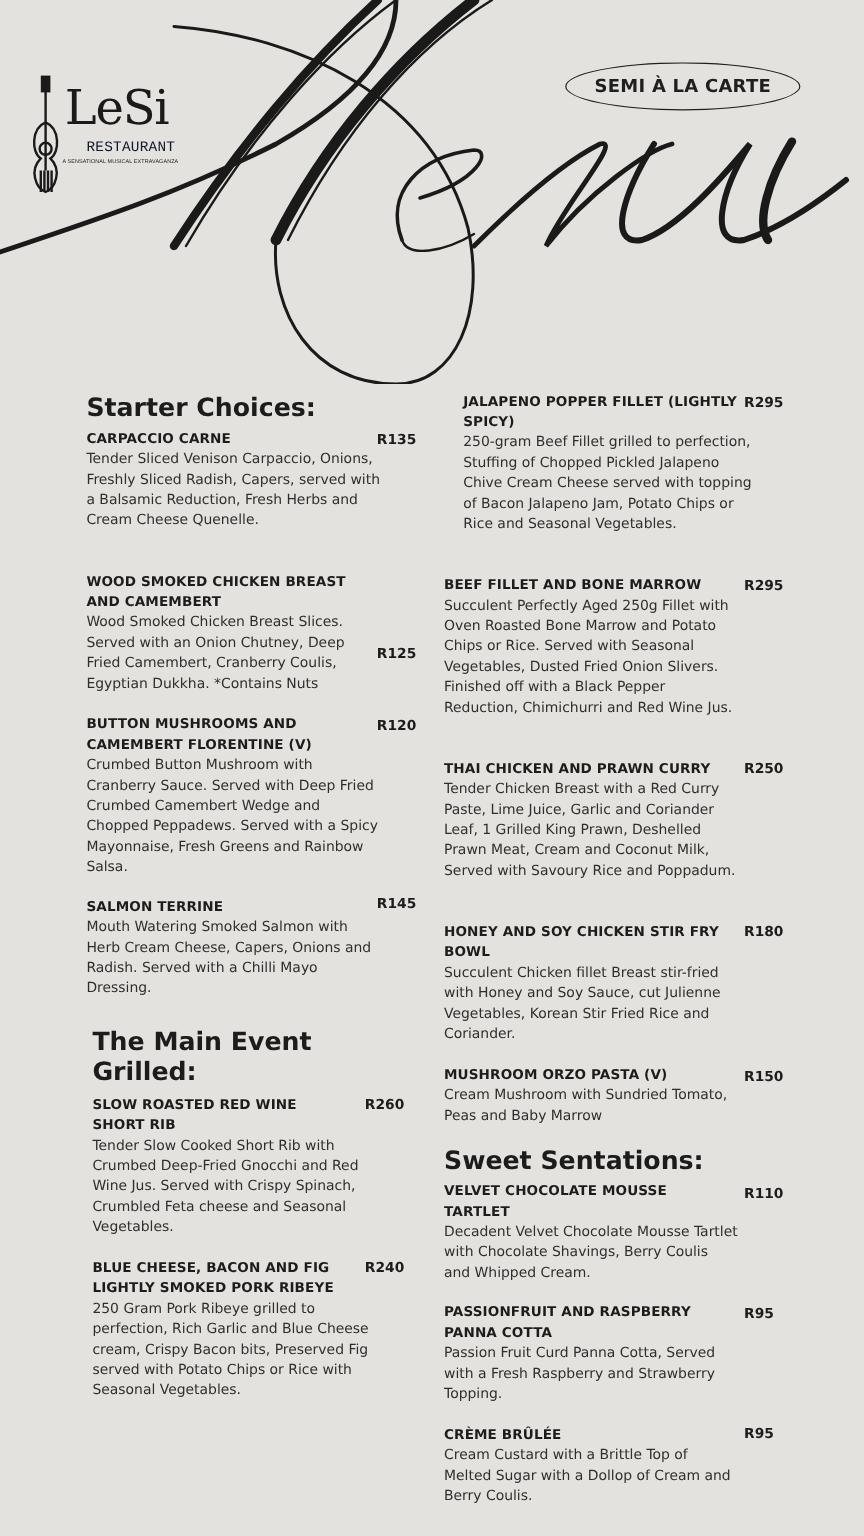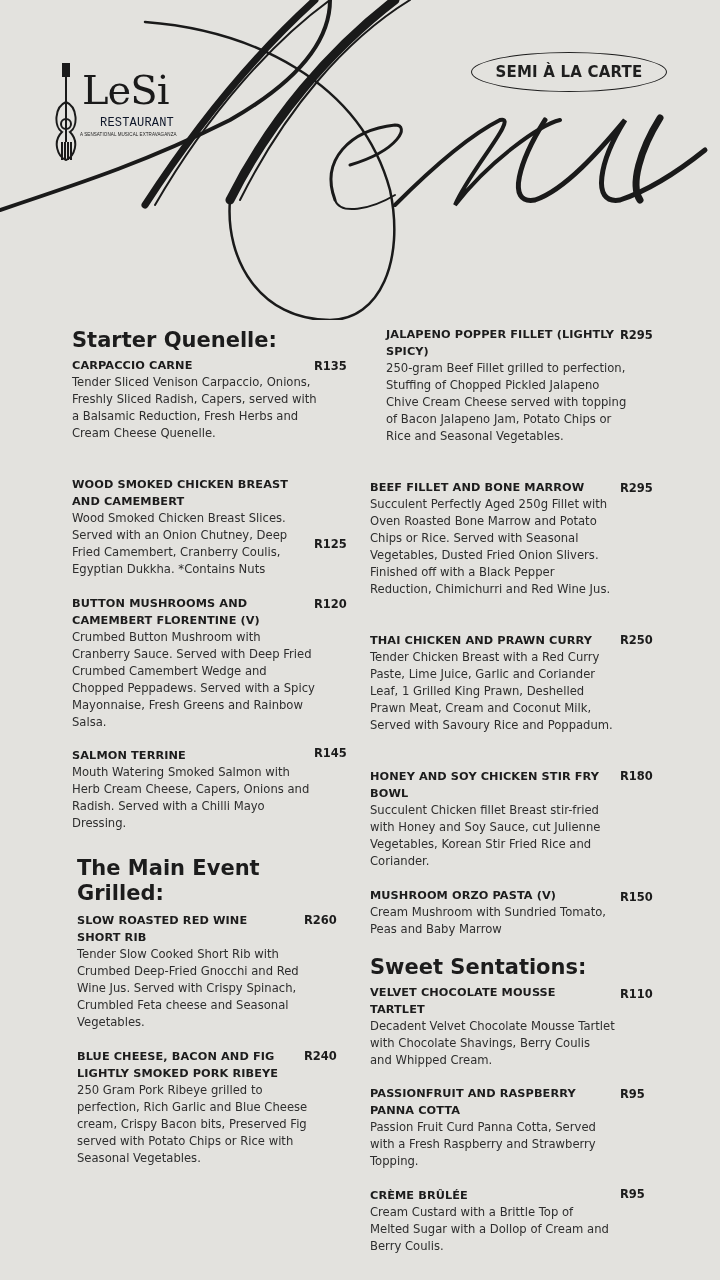--- a/index.html
+++ b/index.html
@@ -1,20 +1,20 @@
 <!DOCTYPE html>
 <html><head>
 <meta charset="utf-8">
 <style>
   html, body { margin:0; padding:0; }
   body { width:720px; height:1280px; background:#e3e2de; position:relative; overflow:hidden;
          font-family:"DejaVu Sans", sans-serif; color:#1f1f1f; }
   .abs { position:absolute; }
   .script { position:absolute; left:0; top:0; width:720px; height:320px; }
-  .logo { position:absolute; left:54px; top:62px; width:130px; height:110px; }
+  .logo { position:absolute; left:26px; top:62px; width:130px; height:110px; }
   .logo-name { position:absolute; left:28px; top:8px; font-family:"DejaVu Serif", serif; font-size:40px; letter-spacing:-1px; color:#1a1a1a; line-height:1; }
   .logo-sub { position:absolute; left:46px; top:54px; font-family:Liberation Mono, monospace; font-size:12px; color:#0f172a; letter-spacing:0.2px; }
   .logo-tag { position:absolute; left:26px; top:70px; font-family:"Liberation Sans", sans-serif; font-size:4.5px; color:#1a1a1a; white-space:nowrap; letter-spacing:0.1px; }
   .badge { position:absolute; left:471px; top:52px; width:196px; height:40px; border:1.5px solid #1f1f1f; border-radius:50%;
            display:flex; align-items:center; justify-content:center; font-weight:bold; font-size:15px; letter-spacing:0.2px; box-sizing:border-box; }
   .sec { position:absolute; font-weight:bold; font-size:21px; line-height:25px; color:#1c1c1c; }
   .item { position:absolute; width:280px; }
   .item .name { font-weight:bold; font-size:11.3px; line-height:17px; color:#1c1c1c; width:232px; letter-spacing:0.1px; }
   .item .desc { font-size:11.6px; line-height:17px; color:#2e2e2e; width:245px; }
   .price { position:absolute; font-weight:bold; font-size:11.5px; color:#1c1c1c; }
@@ -55,21 +55,21 @@
       <path d="M8 80 L8 98 M11 80 L11 98 M14 80 L14 98 M17 80 L17 98"></path>
     </g>
   </svg>
   <div class="logo-name">LeSi</div>
   <div class="logo-sub">RESTAURANT</div>
   <div class="logo-tag">A SENSATIONAL MUSICAL EXTRAVAGANZA</div>
 </div>
 
 <div class="badge">SEMI À LA CARTE</div>
 
-<div class="sec" style="left:72px;top:328px;">Starter Quenelle:</div>
+<div class="sec" style="left:72px;top:328px;">Starter Choices:</div>
 <div class="sec" style="left:77px;top:856px;width:220px;">The Main Event Grilled:</div>
 <div class="sec" style="left:370px;top:955px;">Sweet Sentations:</div>
 
 <div class="item" style="left:72px;top:357px;">
   <div class="name">CARPACCIO CARNE</div>
   <div class="desc">Tender Sliced Venison Carpaccio, Onions, Freshly Sliced Radish, Capers, served with a Balsamic Reduction, Fresh Herbs and Cream Cheese Quenelle.</div>
 </div>
 <div class="price" style="left:314px;top:359px;">R135</div>
 
 <div class="item" style="left:72px;top:476px;">

